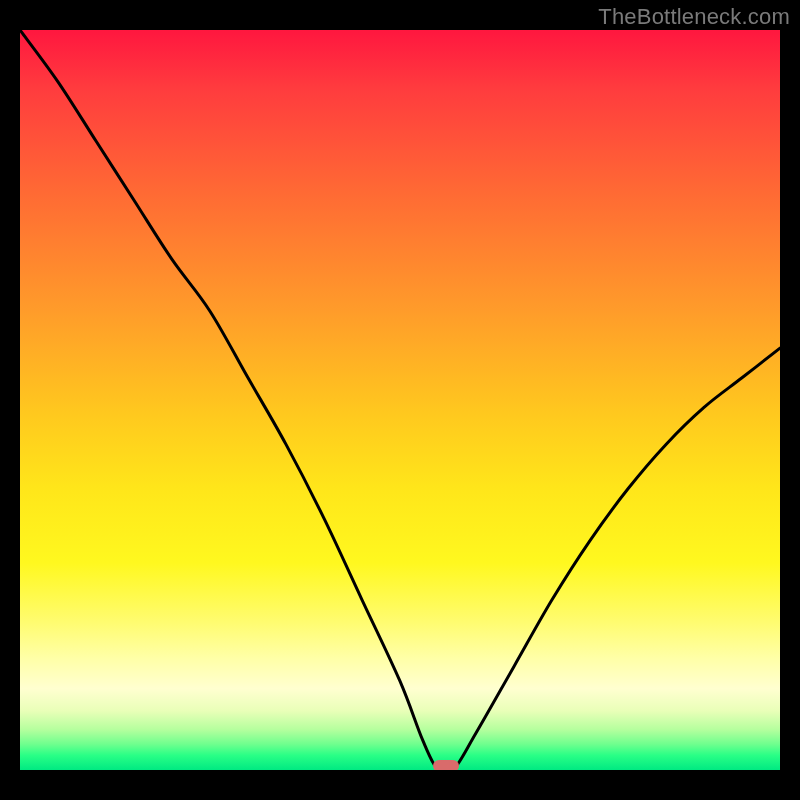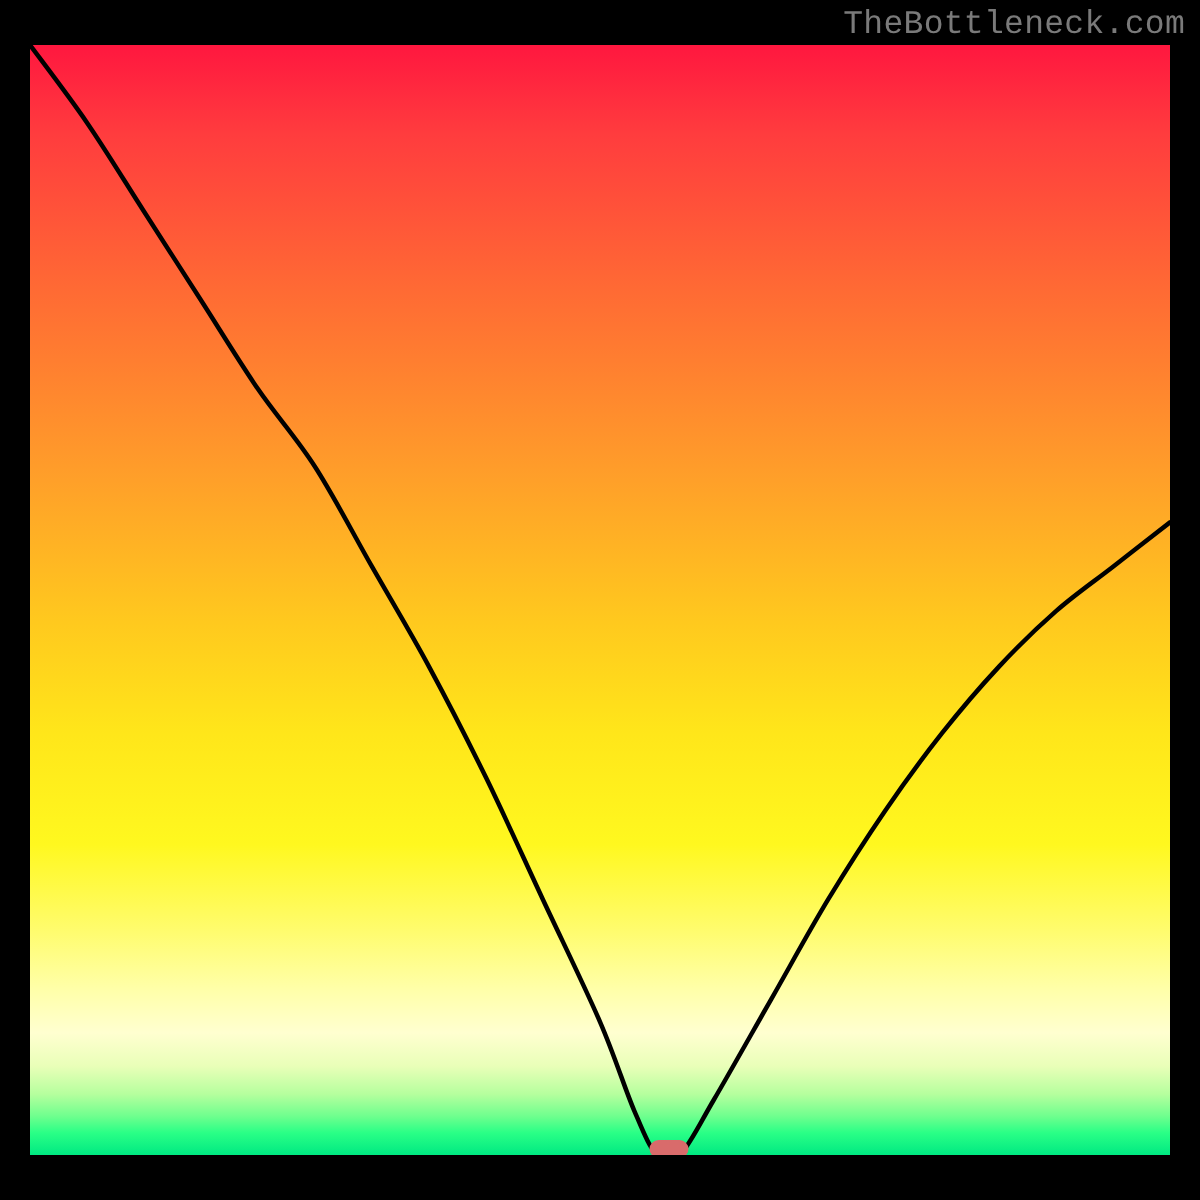--- a/index.html
+++ b/index.html
@@ -19,21 +19,20 @@
   }
   .watermark {
     position: absolute;
     top: 4px;
     right: 10px;
     color: #7a7a7a;
     font-size: 22px;
     font-weight: 500;
     letter-spacing: 0.2px;
     z-index: 5;
-    font-family: Liberation Mono, monospace;
   }
   .plot-area {
     position: absolute;
     left: 20px;
     top: 30px;
     width: 760px;
     height: 740px;
     overflow: hidden;
     z-index: 1;
   }

